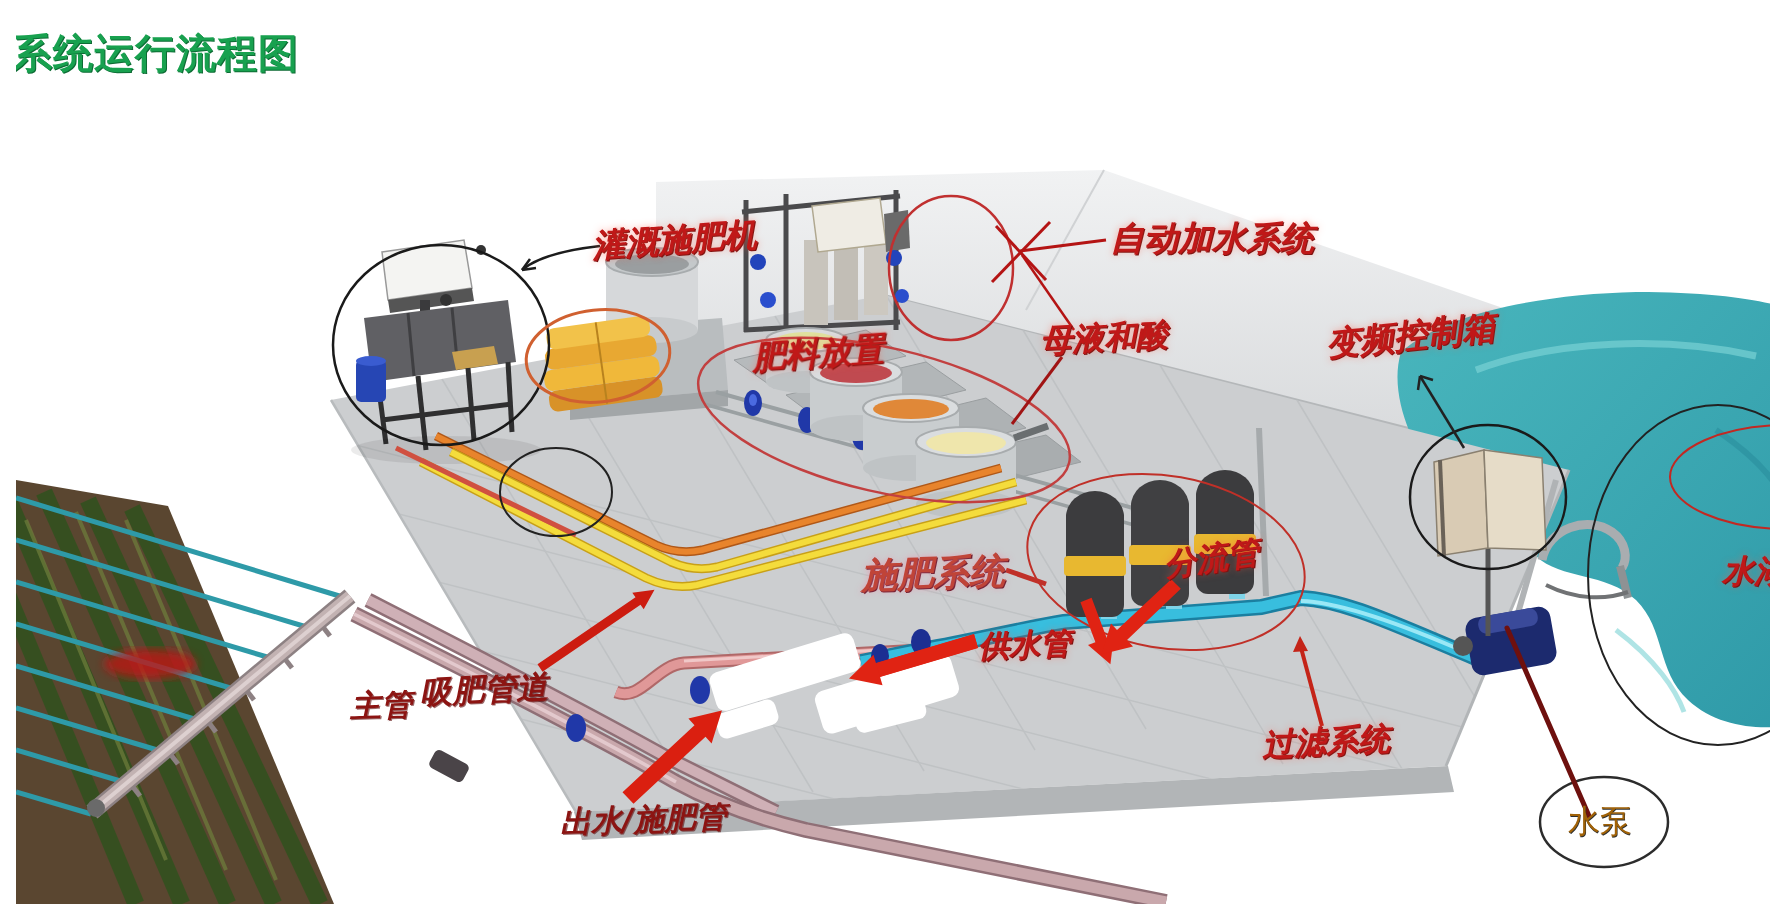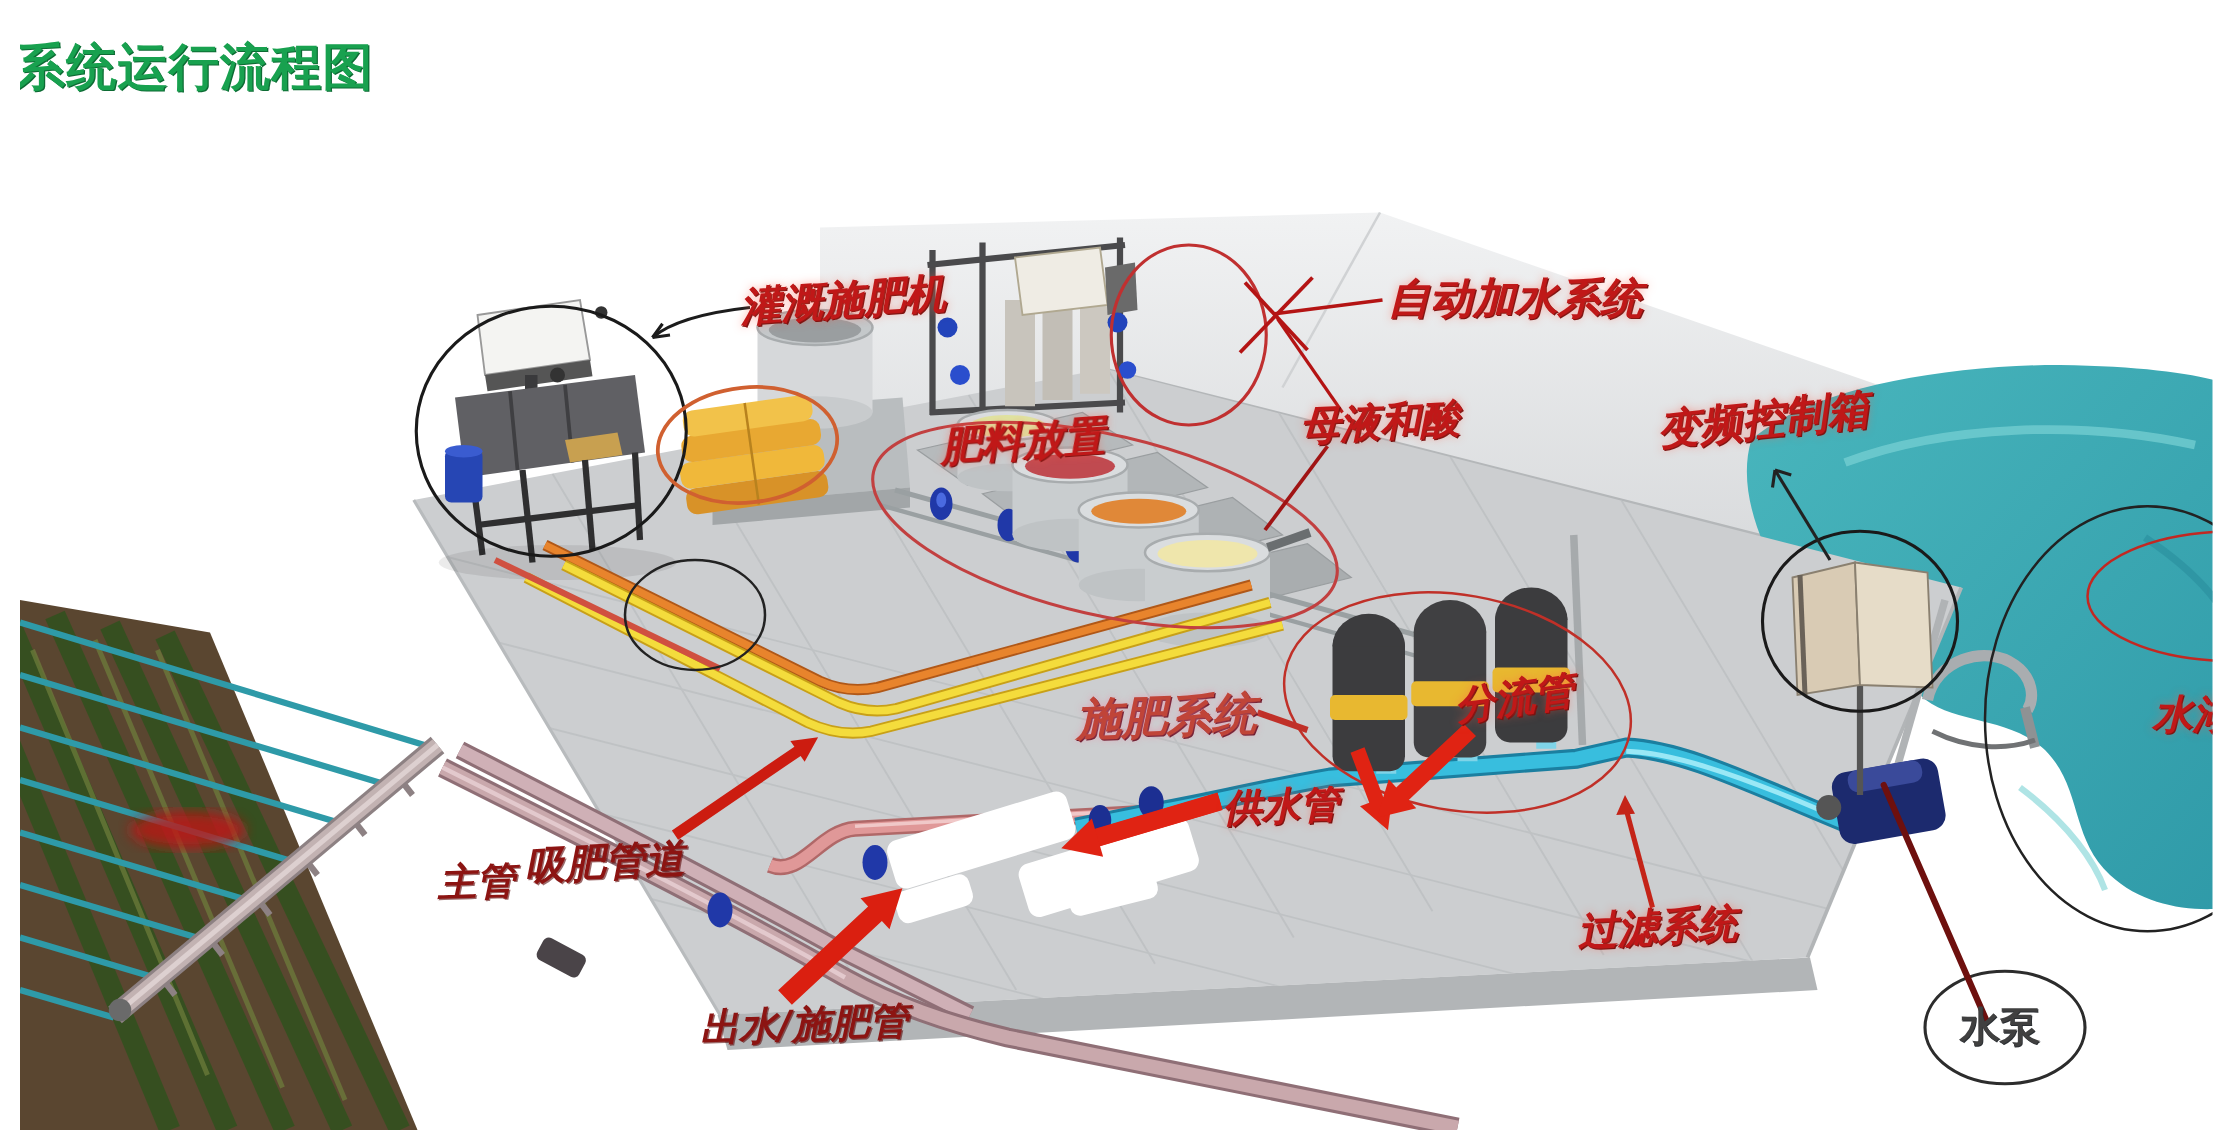--- a/index.html
+++ b/index.html
@@ -5,21 +5,21 @@
   html,body{margin:0;padding:0;background:#ffffff;}
   .stage{position:relative;width:1770px;height:904px;overflow:hidden;background:#ffffff;
          font-family:"DejaVu Sans","Liberation Sans",sans-serif;margin-left:16px;}
   .scene{position:absolute;left:0;top:0;}
   .title{position:absolute;left:-4px;top:26px;font-size:40px;font-weight:900;color:#18a14f;
          letter-spacing:1px;margin:0;text-shadow:1px 1px 0 #0d6b34;}
   .lbl{position:absolute;font-style:italic;font-weight:700;white-space:nowrap;transform-origin:left center;}
   .red{color:#c01818;text-shadow:0 0 7px rgba(255,90,70,.5),1px 1px 0 #6e0a0a;}
   .deepred{color:#8c1412;text-shadow:1px 1px 0 rgba(90,8,8,.6);}
   .pinkred{color:#c04438;text-shadow:0 0 6px rgba(240,130,160,.6),1px 1px 0 #5f1020;}
-  .ink{font-style:normal;font-weight:700;color:#404040;text-shadow:0.5px 0.5px 0 #2a2e32;}
+  .ink{font-style:normal;font-weight:400;color:#a16207;text-shadow:0.5px 0.5px 0 #2a2e32;}
 </style>
 </head>
 <body>
 
 <div class="stage">
 
 <svg class="scene" width="1770" height="904" viewBox="0 0 1770 904">
   <defs>
     <filter id="blur5">
           <feGaussianBlur stdDeviation="5"></feGaussianBlur>

